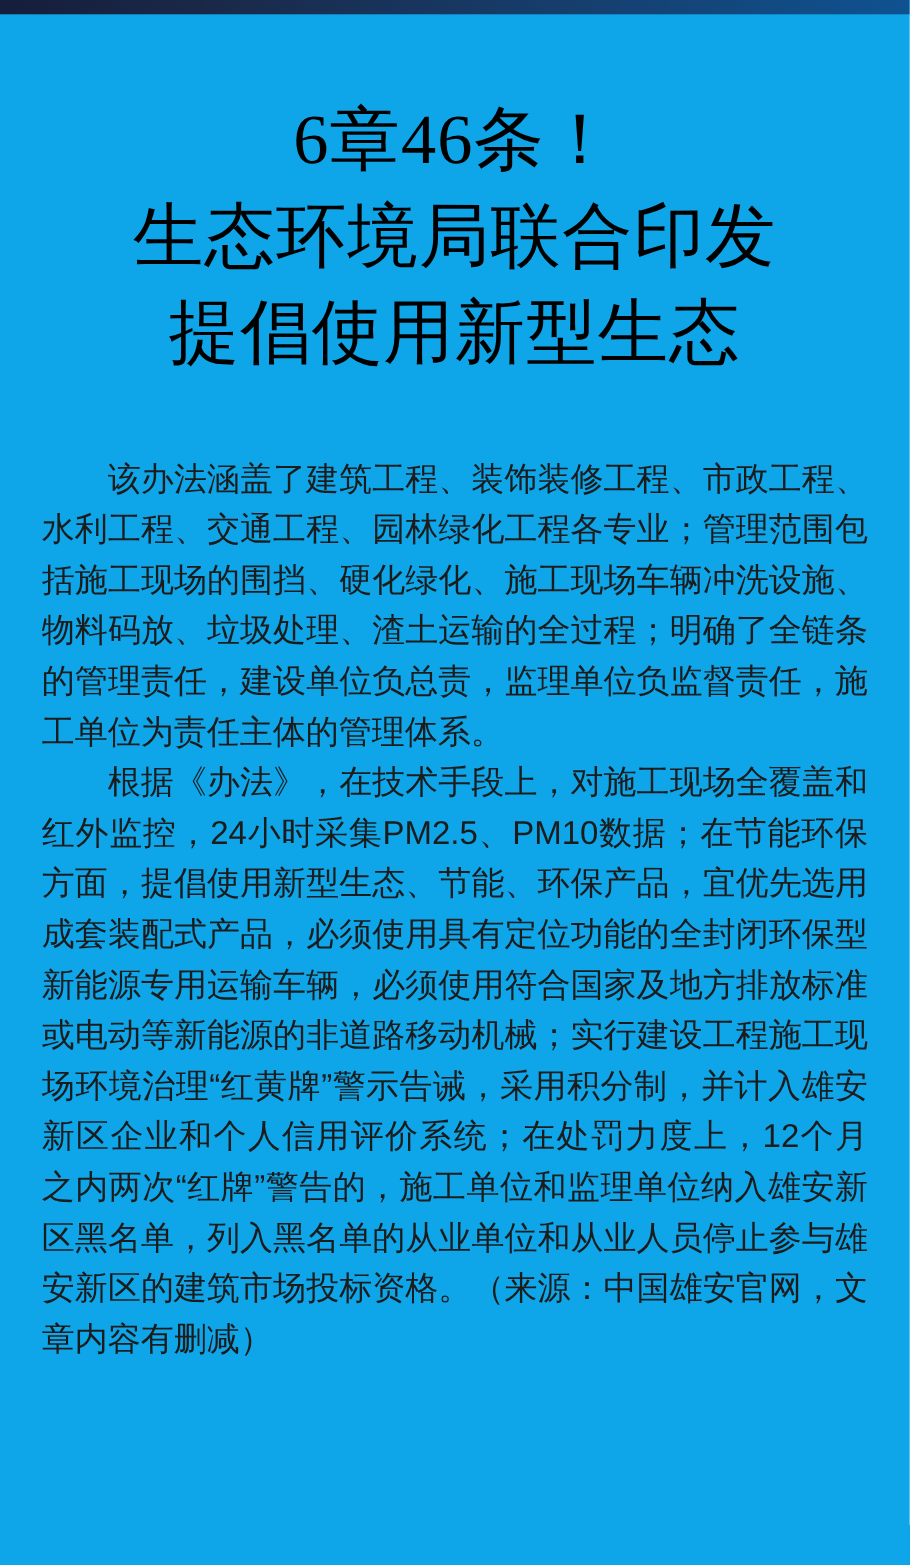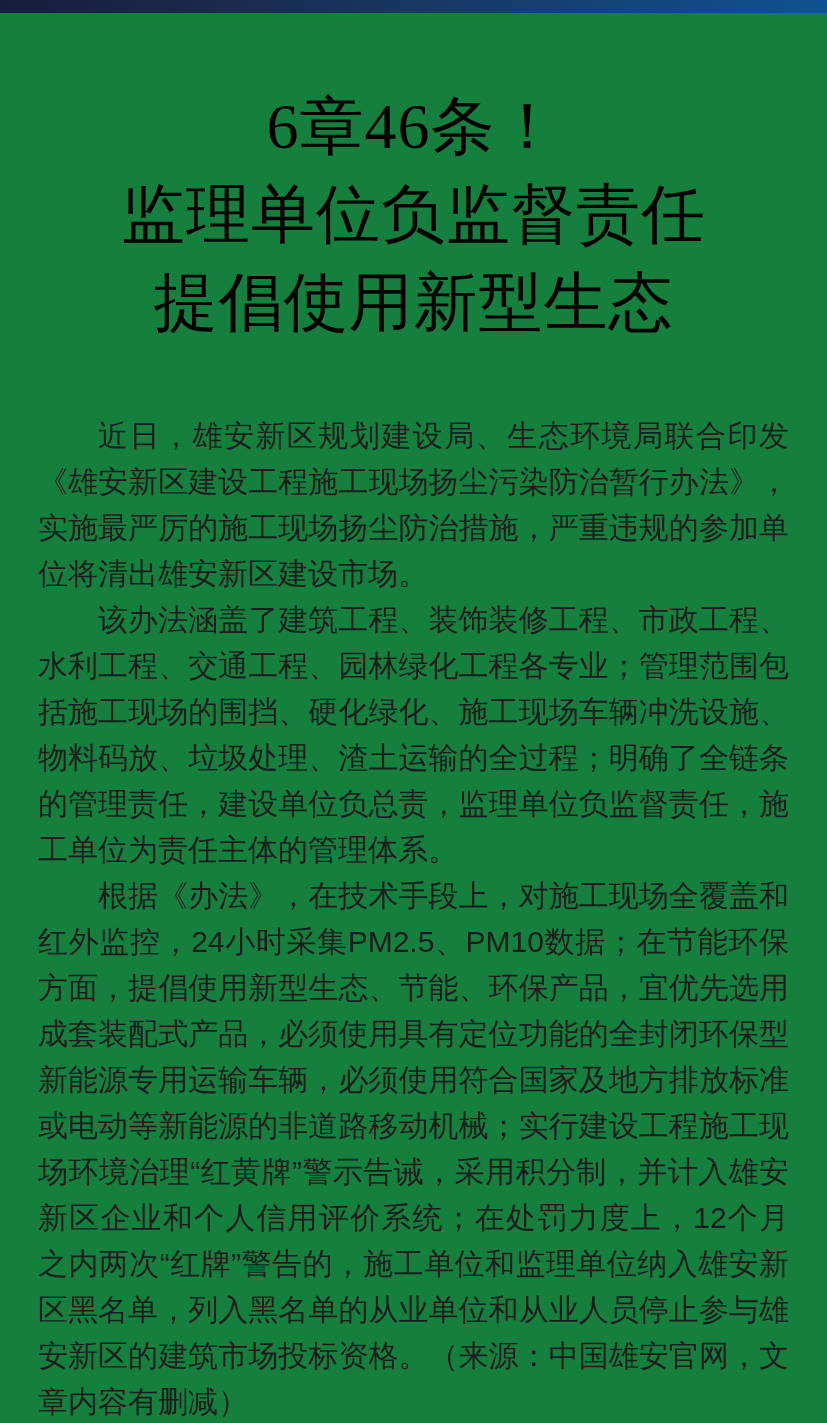--- a/index.html
+++ b/index.html
@@ -10,21 +10,21 @@
     width: 827px;
     height: 1423px;
     background: #ffffff;
     overflow: hidden;
     font-family: "Liberation Sans", "DejaVu Sans", sans-serif;
   }
   .page {
     width: 827px;
     height: 1423px;
     position: relative;
-    background: #15803d;
+    background: #0ea5e9;
   }
   .top-bar {
     width: 100%;
     height: 13px;
     background: linear-gradient(90deg, #151e3b 0%, #1a2848 22%, #173a66 55%, #0f5290 100%);
   }
   .title {
     margin: 70px 0 0 0;
     padding: 0;
     text-align: center;
@@ -53,22 +53,21 @@
   }
 </style>
 </head>
 <body>
 
 <div class="page">
   <div class="top-bar"></div>
 
   <h1 class="title">
     <span class="title-line">6章46条！</span>
-    <span class="title-line">监理单位负监督责任</span>
+    <span class="title-line">生态环境局联合印发</span>
     <span class="title-line">提倡使用新型生态</span>
   </h1>
 
   <div class="article-body">
-    <p>近日，雄安新区规划建设局、生态环境局联合印发《雄安新区建设工程施工现场扬尘污染防治暂行办法》，实施最严厉的施工现场扬尘防治措施，严重违规的参加单位将清出雄安新区建设市场。</p>
     <p>该办法涵盖了建筑工程、装饰装修工程、市政工程、水利工程、交通工程、园林绿化工程各专业；管理范围包括施工现场的围挡、硬化绿化、施工现场车辆冲洗设施、物料码放、垃圾处理、渣土运输的全过程；明确了全链条的管理责任，建设单位负总责，监理单位负监督责任，施工单位为责任主体的管理体系。</p>
     <p>根据《办法》，在技术手段上，对施工现场全覆盖和红外监控，24小时采集PM2.5、PM10数据；在节能环保方面，提倡使用新型生态、节能、环保产品，宜优先选用成套装配式产品，必须使用具有定位功能的全封闭环保型新能源专用运输车辆，必须使用符合国家及地方排放标准或电动等新能源的非道路移动机械；实行建设工程施工现场环境治理“红黄牌”警示告诫，采用积分制，并计入雄安新区企业和个人信用评价系统；在处罚力度上，12个月之内两次“红牌”警告的，施工单位和监理单位纳入雄安新区黑名单，列入黑名单的从业单位和从业人员停止参与雄安新区的建筑市场投标资格。（来源：中国雄安官网，文章内容有删减）</p>
   </div>
 </div>
 
 </body></html>

